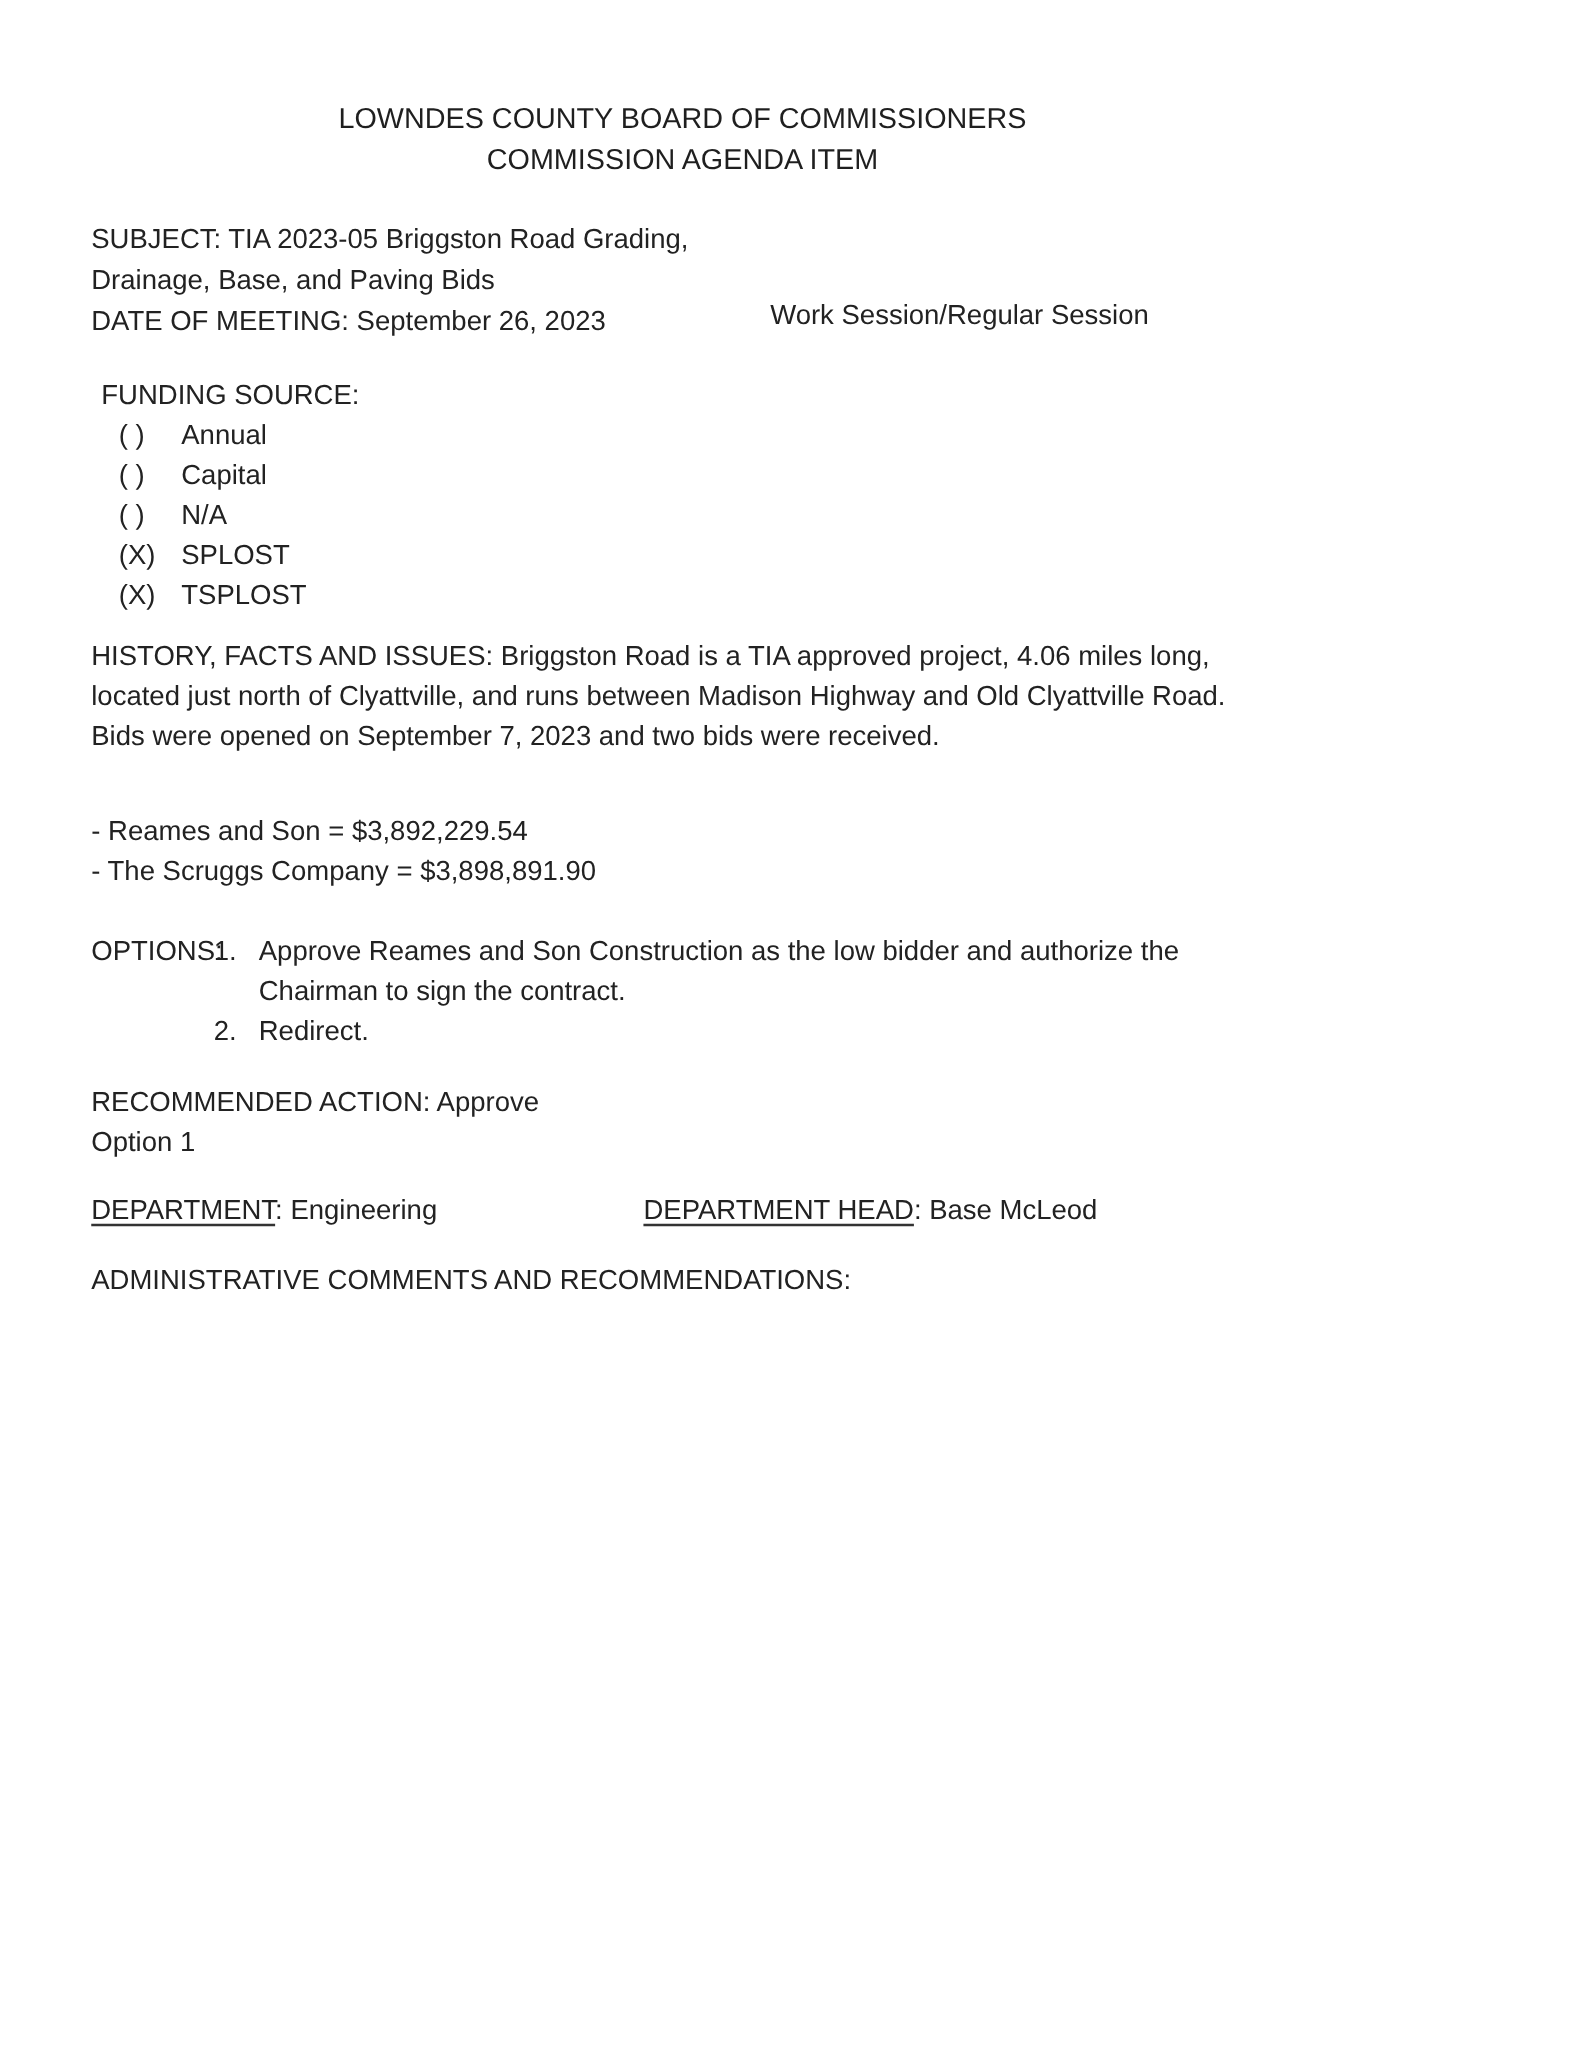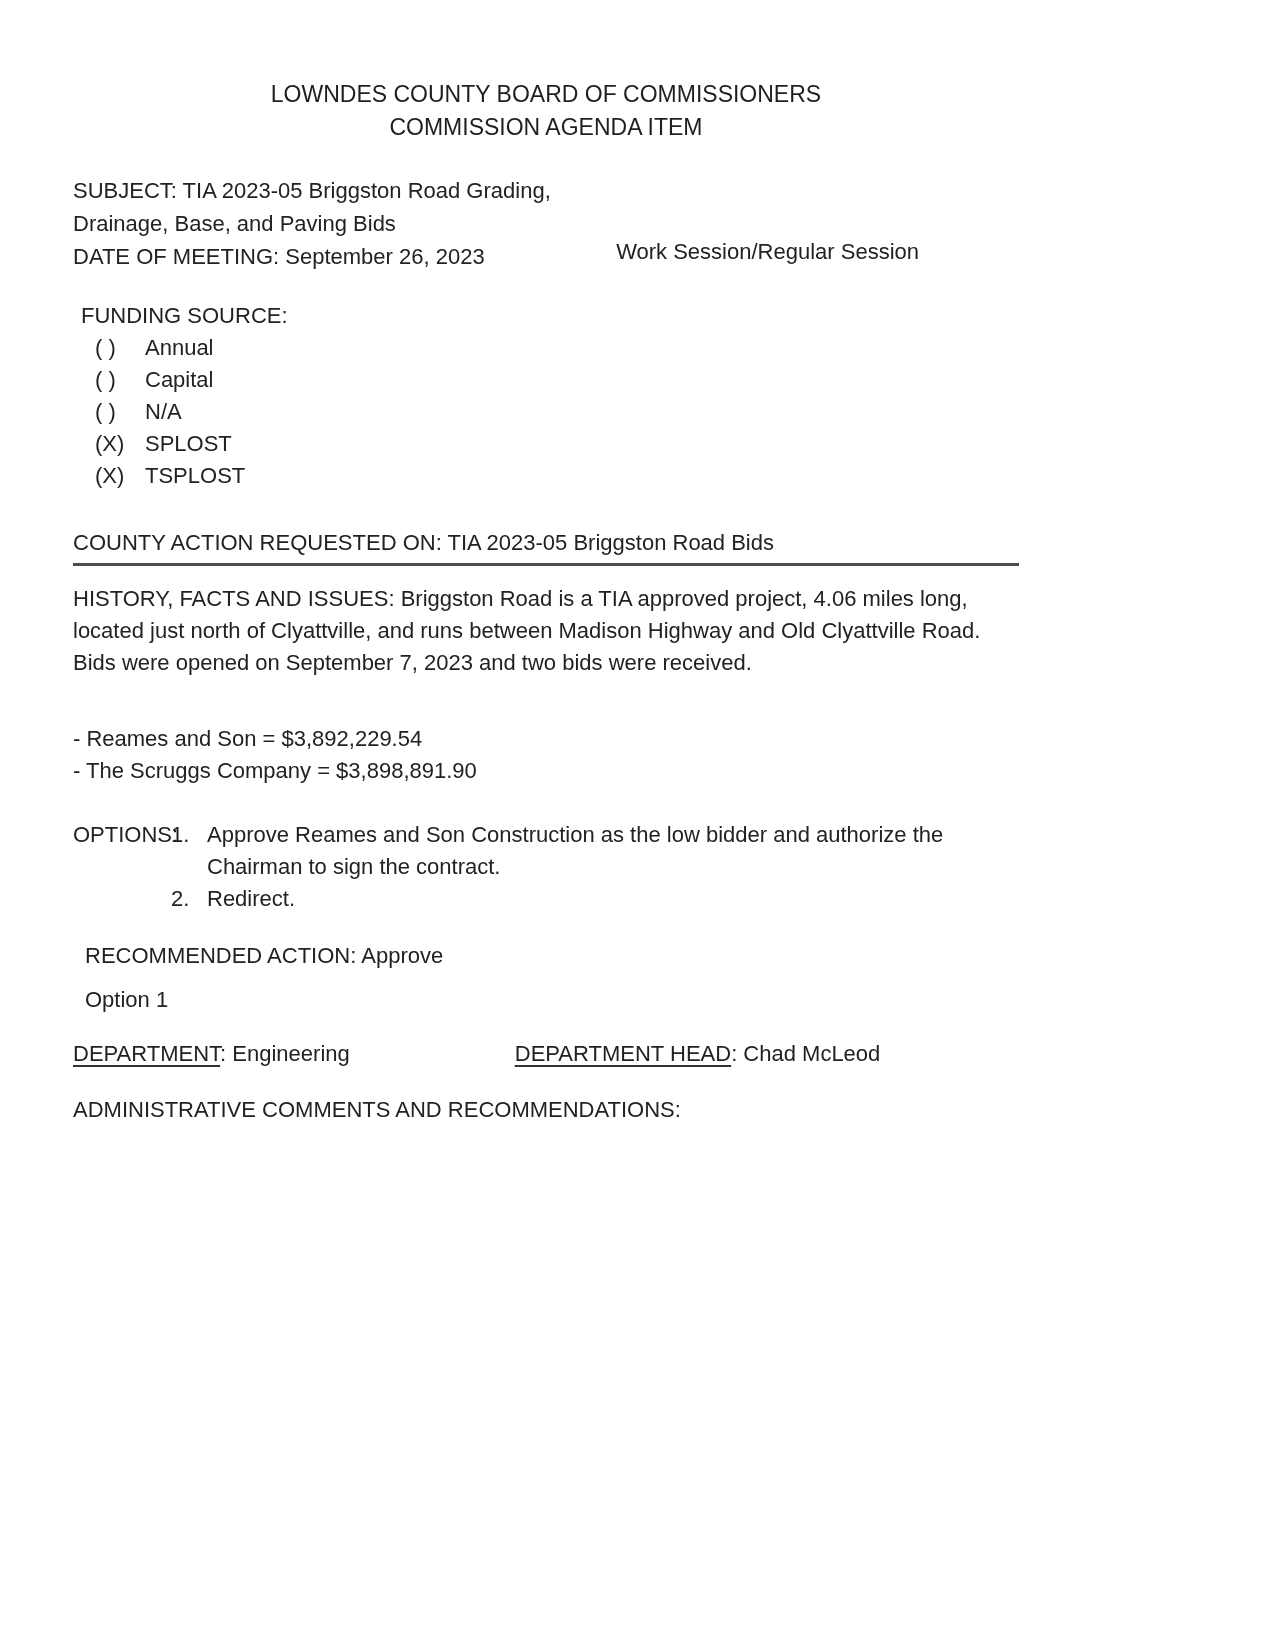--- a/index.html
+++ b/index.html
@@ -63,21 +63,21 @@
   .bid-line { margin: 0; line-height: 32px; }
   
   .options-row { display: flex; margin-top: 32px; align-items: flex-start; }
   .options-label { width: 98px; flex: 0 0 98px; line-height: 32px; }
   .options-list { flex: 1; }
   .option-item { display: flex; line-height: 32px; }
   .option-num { width: 36px; flex: 0 0 36px; }
   .option-text { flex: 1; }
   
   .recommended { margin-top: 25px; }
-  .recommended p { margin: 12px; line-height: 32px; }
+  .recommended p { margin: 0; line-height: 32px; }
   
   .dept-row { margin: 22px 0 0 0; line-height: 32px; white-space: nowrap; }
   .dept-head-group { margin-left: 165px; }
   .u {
     text-decoration: underline;
     text-decoration-thickness: 2px;
     text-underline-offset: 4px;
     text-decoration-color: #333333;
   }
   
@@ -123,21 +123,20 @@
           <span class="funding-mark">(X)</span>
           <span class="funding-text">SPLOST</span>
         </div>
         <div class="funding-item">
           <span class="funding-mark">(X)</span>
           <span class="funding-text">TSPLOST</span>
         </div>
       </div>
     </section>
 
-    <p class="county-action">COUNTY ACTION REQUESTED ON: TIA 2023-05 Briggston Road Bids</p>
 
     <p class="history">HISTORY, FACTS AND ISSUES: Briggston Road is a TIA approved project, 4.06 miles long, located just north of Clyattville, and runs between Madison Highway and Old Clyattville Road. Bids were opened on September 7, 2023 and two bids were received.</p>
 
     <div class="bids">
       <p class="bid-line">- Reames and Son = $3,892,229.54</p>
       <p class="bid-line">- The Scruggs Company = $3,898,891.90</p>
     </div>
 
     <div class="options-row">
       <span class="options-label">OPTIONS:</span>
@@ -152,19 +151,19 @@
         </div>
       </div>
     </div>
 
     <div class="recommended">
       <p>RECOMMENDED ACTION: Approve</p>
       <p>Option 1</p>
     </div>
 
     <p class="dept-row">
-      <span class="dept-group"><span class="u">DEPARTMENT</span><span>: Engineering</span></span><span class="dept-head-group"><span class="u">DEPARTMENT HEAD</span><span>: Chad McLeod</span></span>
+      <span class="dept-group"><span class="u">DEPARTMENT</span><span>: Engineering</span></span><span class="dept-head-group"><span class="u">DEPARTMENT HEAD</span><span>: Base McLeod</span></span>
     </p>
 
     <p class="admin-line">ADMINISTRATIVE COMMENTS AND RECOMMENDATIONS:</p>
 
   </div>
 </div>
 
 </body></html>

